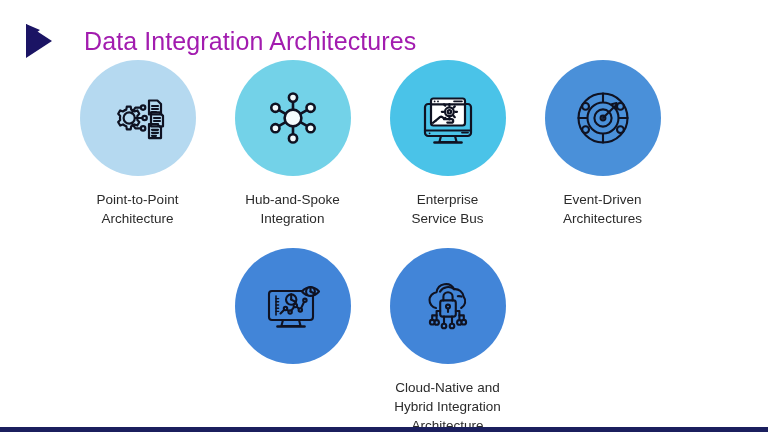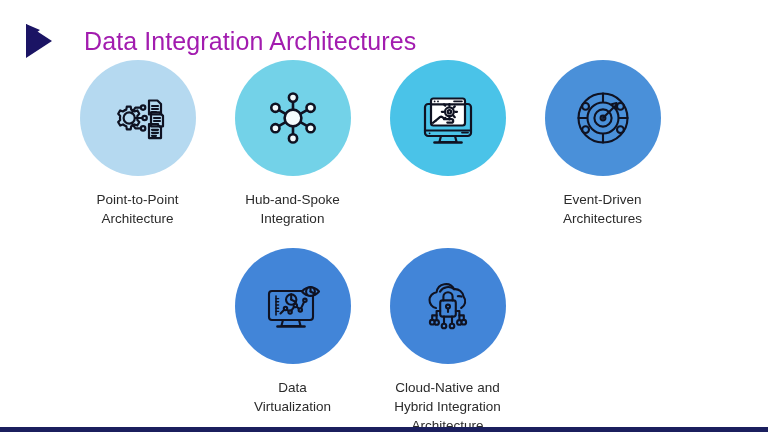--- a/index.html
+++ b/index.html
@@ -195,20 +195,22 @@
           <path d="M37.4 24 v-1.8"></path>
             <path d="M37.4 37.4 v-1.8"></path>
           <path d="M43.2 29.8 h1.8"></path>
             <path d="M29.8 29.8 h1.8"></path>
           <path d="M41.5 25.7 l1.3 -1.3"></path>
             <path d="M32 37.2 l1.3 -1.3"></path>
           <path d="M41.5 33.9 l1.3 1.3"></path>
             <path d="M32 22.4 l1.3 1.3"></path>
         </svg>
       </div>
+      <div class="item-label">Enterprise
+Service Bus</div>
     </div>
 
     <div class="item">
       <div class="bubble" style="background:#4a90d9;">
         <svg width="72" height="72" viewBox="0 0 72 72" fill="none" stroke="#0f1222" stroke-width="2.1" stroke-linecap="round" stroke-linejoin="round">
           <circle cx="36" cy="36" r="24.5"></circle>
           <circle cx="36" cy="36" r="15.5"></circle>
           <circle cx="36" cy="36" r="8.6"></circle>
           <circle cx="36" cy="36" r="2.4"></circle>
           <path d="M36 11.5 v8"></path>
@@ -258,22 +260,20 @@
           <circle cx="34.2" cy="29.6" r="5.2" fill="#4285d8"></circle>
           <path d="M34.2 29.6 v-5.2"></path>
           <path d="M34.2 29.6 l4.6 2.4"></path>
 
           <path d="M45 21.5 c4.6 -5.6 12.4 -5.6 17 0 -4.6 5.6 -12.4 5.6 -17 0 z" fill="#4285d8"></path>
           <circle cx="53.5" cy="21.5" r="4.4" fill="#4285d8"></circle>
           <path d="M53.5 21.5 v-4.4"></path>
           <path d="M53.5 21.5 l3.9 2"></path>
         </svg>
       </div>
-      <div class="item-label">Data
-Virtualization</div>
     </div>
 
     <div class="item">
       <div class="bubble" style="background:#4285d8;">
         <svg width="72" height="72" viewBox="0 0 72 72" fill="none" stroke="#0f1222" stroke-width="2.1" stroke-linecap="round" stroke-linejoin="round">
 
           <path d="M24 38 a8 8 0 0 1 0.6 -15.8 a9.4 9.4 0 0 1 17.6 -3 a8.6 8.6 0 0 1 9.4 7.4 a7.6 7.6 0 0 1 -2.4 11.4"></path>
           <path d="M28 21.6 a9.6 9.6 0 0 1 14.2 -2.4"></path>
           <path d="M45.8 26.2 a8.4 8.4 0 0 1 3.8 0.4"></path>
 

